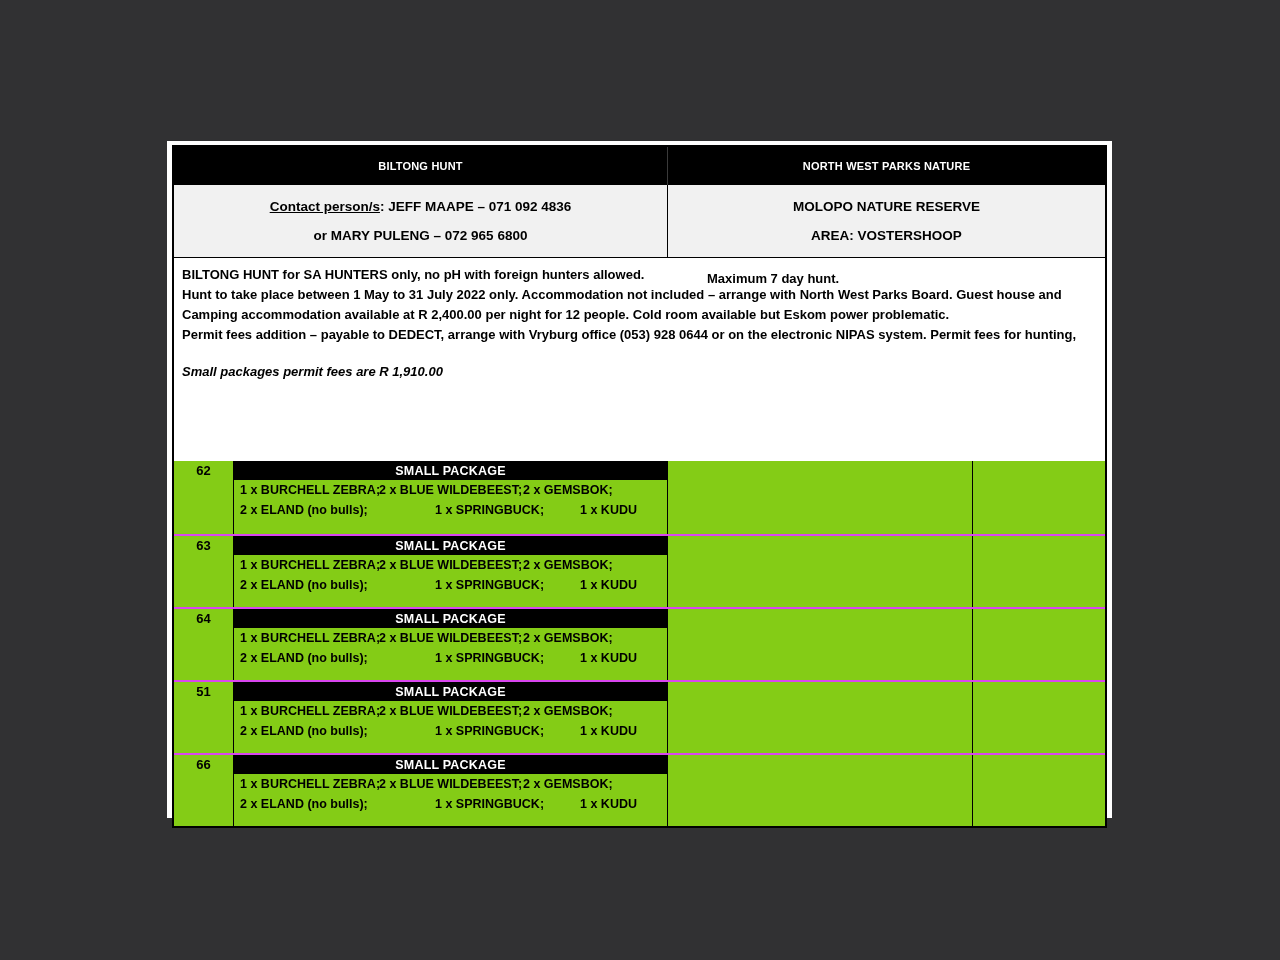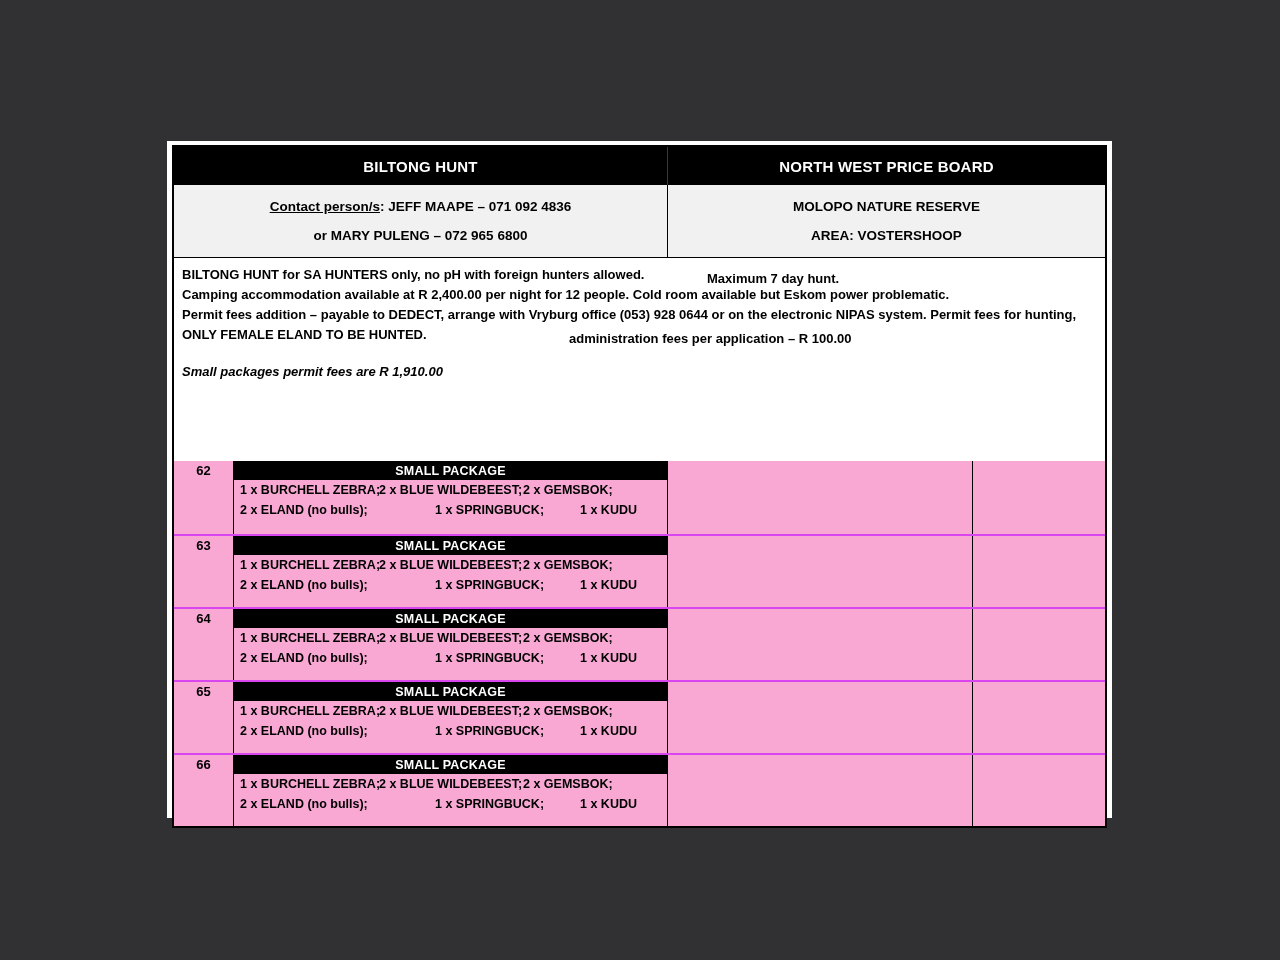--- a/index.html
+++ b/index.html
@@ -19,21 +19,21 @@
   }
   .doc {
     position: absolute;
     left: 5px; top: 4px;
     width: 935px;
     border: 2px solid #000;
     background: #fff;
   }
   
   .hdr-row { display: flex; height: 38px; background: #000; color: #fff; }
-  .hdr-cell { display: flex; align-items: center; justify-content: center; font-size: 15px; font-weight: 700; letter-spacing: .2px; }
+  .hdr-cell { display: flex; align-items: center; justify-content: center; font-size: 11px; font-weight: 700; letter-spacing: .2px; }
   .hdr-left { width: 494px; border-right: 1px solid #3a3a3a; }
   .hdr-right { flex: 1; }
   
   .contact-row { display: flex; height: 72px; background: #f1f1f1; }
   .contact-cell { display: flex; flex-direction: column; justify-content: center; align-items: center; font-size: 13.5px; font-weight: 700; line-height: 21px; gap: 8px; }
   .contact-left { width: 494px; border-right: 1px solid #000; }
   .contact-right { flex: 1; }
   .u { text-decoration: underline; }
   
   .para { border-top: 1px solid #000; height: 204px; padding: 7px 0 0 8px; font-size: 13px; font-weight: 700; background: #fff; }
@@ -41,63 +41,60 @@
   .pline .abs { position: absolute; top: 4px; }
   .pitalic { margin-top: 17px; font-style: italic; height: 20px; line-height: 20px; }
   
   .thead { display: flex; height: 21px; background: #f1f1f1; border-top: 1px solid #000; border-bottom: 2px solid #000; font-size: 12px; font-weight: 700; }
   .th { display: flex; align-items: center; justify-content: center; text-decoration: underline; }
   .th-lot { width: 60px; border-right: 1px solid #000; }
   .th-specie { width: 434px; border-right: 1px solid #000; }
   .th-remarks { width: 305px; border-right: 1px solid #000; }
   .th-price { flex: 1; }
   
-  .lot-row { display: flex; height: 73px; background: #f9a8d4; }
+  .lot-row { display: flex; height: 73px; background: #84cc16; }
   .lot-row + .lot-row { border-top: 2px solid #d946ef; }
   .c-lot { width: 60px; border-right: 1px solid #000; text-align: center; font-size: 13px; font-weight: 700; padding-top: 2px; }
   .c-specie { width: 434px; border-right: 1px solid #000; }
   .c-remarks { width: 305px; border-right: 1px solid #000; }
   .c-price { flex: 1; }
   .pkg-bar { height: 19px; background: #000; color: #fff; display: flex; align-items: center; justify-content: center; font-size: 12.5px; font-weight: 700; letter-spacing: .2px; }
   .sline { position: relative; height: 20px; line-height: 20px; font-size: 12.5px; font-weight: 700; text-align: right; }
   .sline span { position: absolute; top: 0; white-space: nowrap; }
 </style>
 </head>
 <body>
 
 <div class="page">
   <div class="doc">
 
     <div class="hdr-row">
       <div class="hdr-cell hdr-left">BILTONG HUNT</div>
-      <div class="hdr-cell hdr-right">NORTH WEST PRICE BOARD</div>
+      <div class="hdr-cell hdr-right">NORTH WEST PARKS NATURE</div>
     </div>
 
     <div class="contact-row">
       <div class="contact-cell contact-left">
         <div><span class="u">Contact person/s</span><span>:  JEFF MAAPE – 071 092 4836</span></div>
         <div>or MARY PULENG – 072 965 6800</div>
       </div>
       <div class="contact-cell contact-right">
         <div>MOLOPO NATURE RESERVE</div>
         <div>AREA: VOSTERSHOOP</div>
       </div>
     </div>
 
     <div class="para">
       <div class="pline">
         <span>BILTONG HUNT for SA HUNTERS only, no pH with foreign hunters allowed.</span>
         <span class="abs" style="left:525px">Maximum 7 day hunt.</span>
       </div>
+      <div class="pline"><span>Hunt to take place between 1 May to 31 July 2022 only.  Accommodation not included – arrange with North West Parks Board. Guest house and</span></div>
       <div class="pline"><span>Camping accommodation available at R 2,400.00 per night for 12 people. Cold room available but Eskom power problematic.</span></div>
       <div class="pline"><span>Permit fees addition – payable to DEDECT, arrange with Vryburg office (053) 928 0644 or on the electronic NIPAS system. Permit fees for hunting,</span></div>
-      <div class="pline">
-        <span>ONLY FEMALE ELAND TO BE HUNTED.</span>
-        <span class="abs" style="left:387px">administration fees per application – R 100.00</span>
-      </div>
       <div class="pitalic">Small packages permit fees are R 1,910.00</div>
     </div>
 
 
     <div class="lot-row">
       <div class="c-lot">62</div>
       <div class="c-specie">
         <div class="pkg-bar">SMALL PACKAGE</div>
         <div class="sline">
           <span style="left:6px">1 x BURCHELL ZEBRA;</span>
@@ -146,21 +143,21 @@
           <span style="left:6px">2 x ELAND (no bulls);</span>
           <span style="left:201px">1 x SPRINGBUCK;</span>
           <span style="left:346px">1 x KUDU</span>
         </div>
       </div>
       <div class="c-remarks"></div>
       <div class="c-price"></div>
     </div>
 
     <div class="lot-row">
-      <div class="c-lot">65</div>
+      <div class="c-lot">51</div>
       <div class="c-specie">
         <div class="pkg-bar">SMALL PACKAGE</div>
         <div class="sline">
           <span style="left:6px">1 x BURCHELL ZEBRA;</span>
           <span style="left:145px">2 x BLUE WILDEBEEST;</span>
           <span style="left:289px">2 x GEMSBOK;</span>
         </div>
         <div class="sline">
           <span style="left:6px">2 x ELAND (no bulls);</span>
           <span style="left:201px">1 x SPRINGBUCK;</span>

